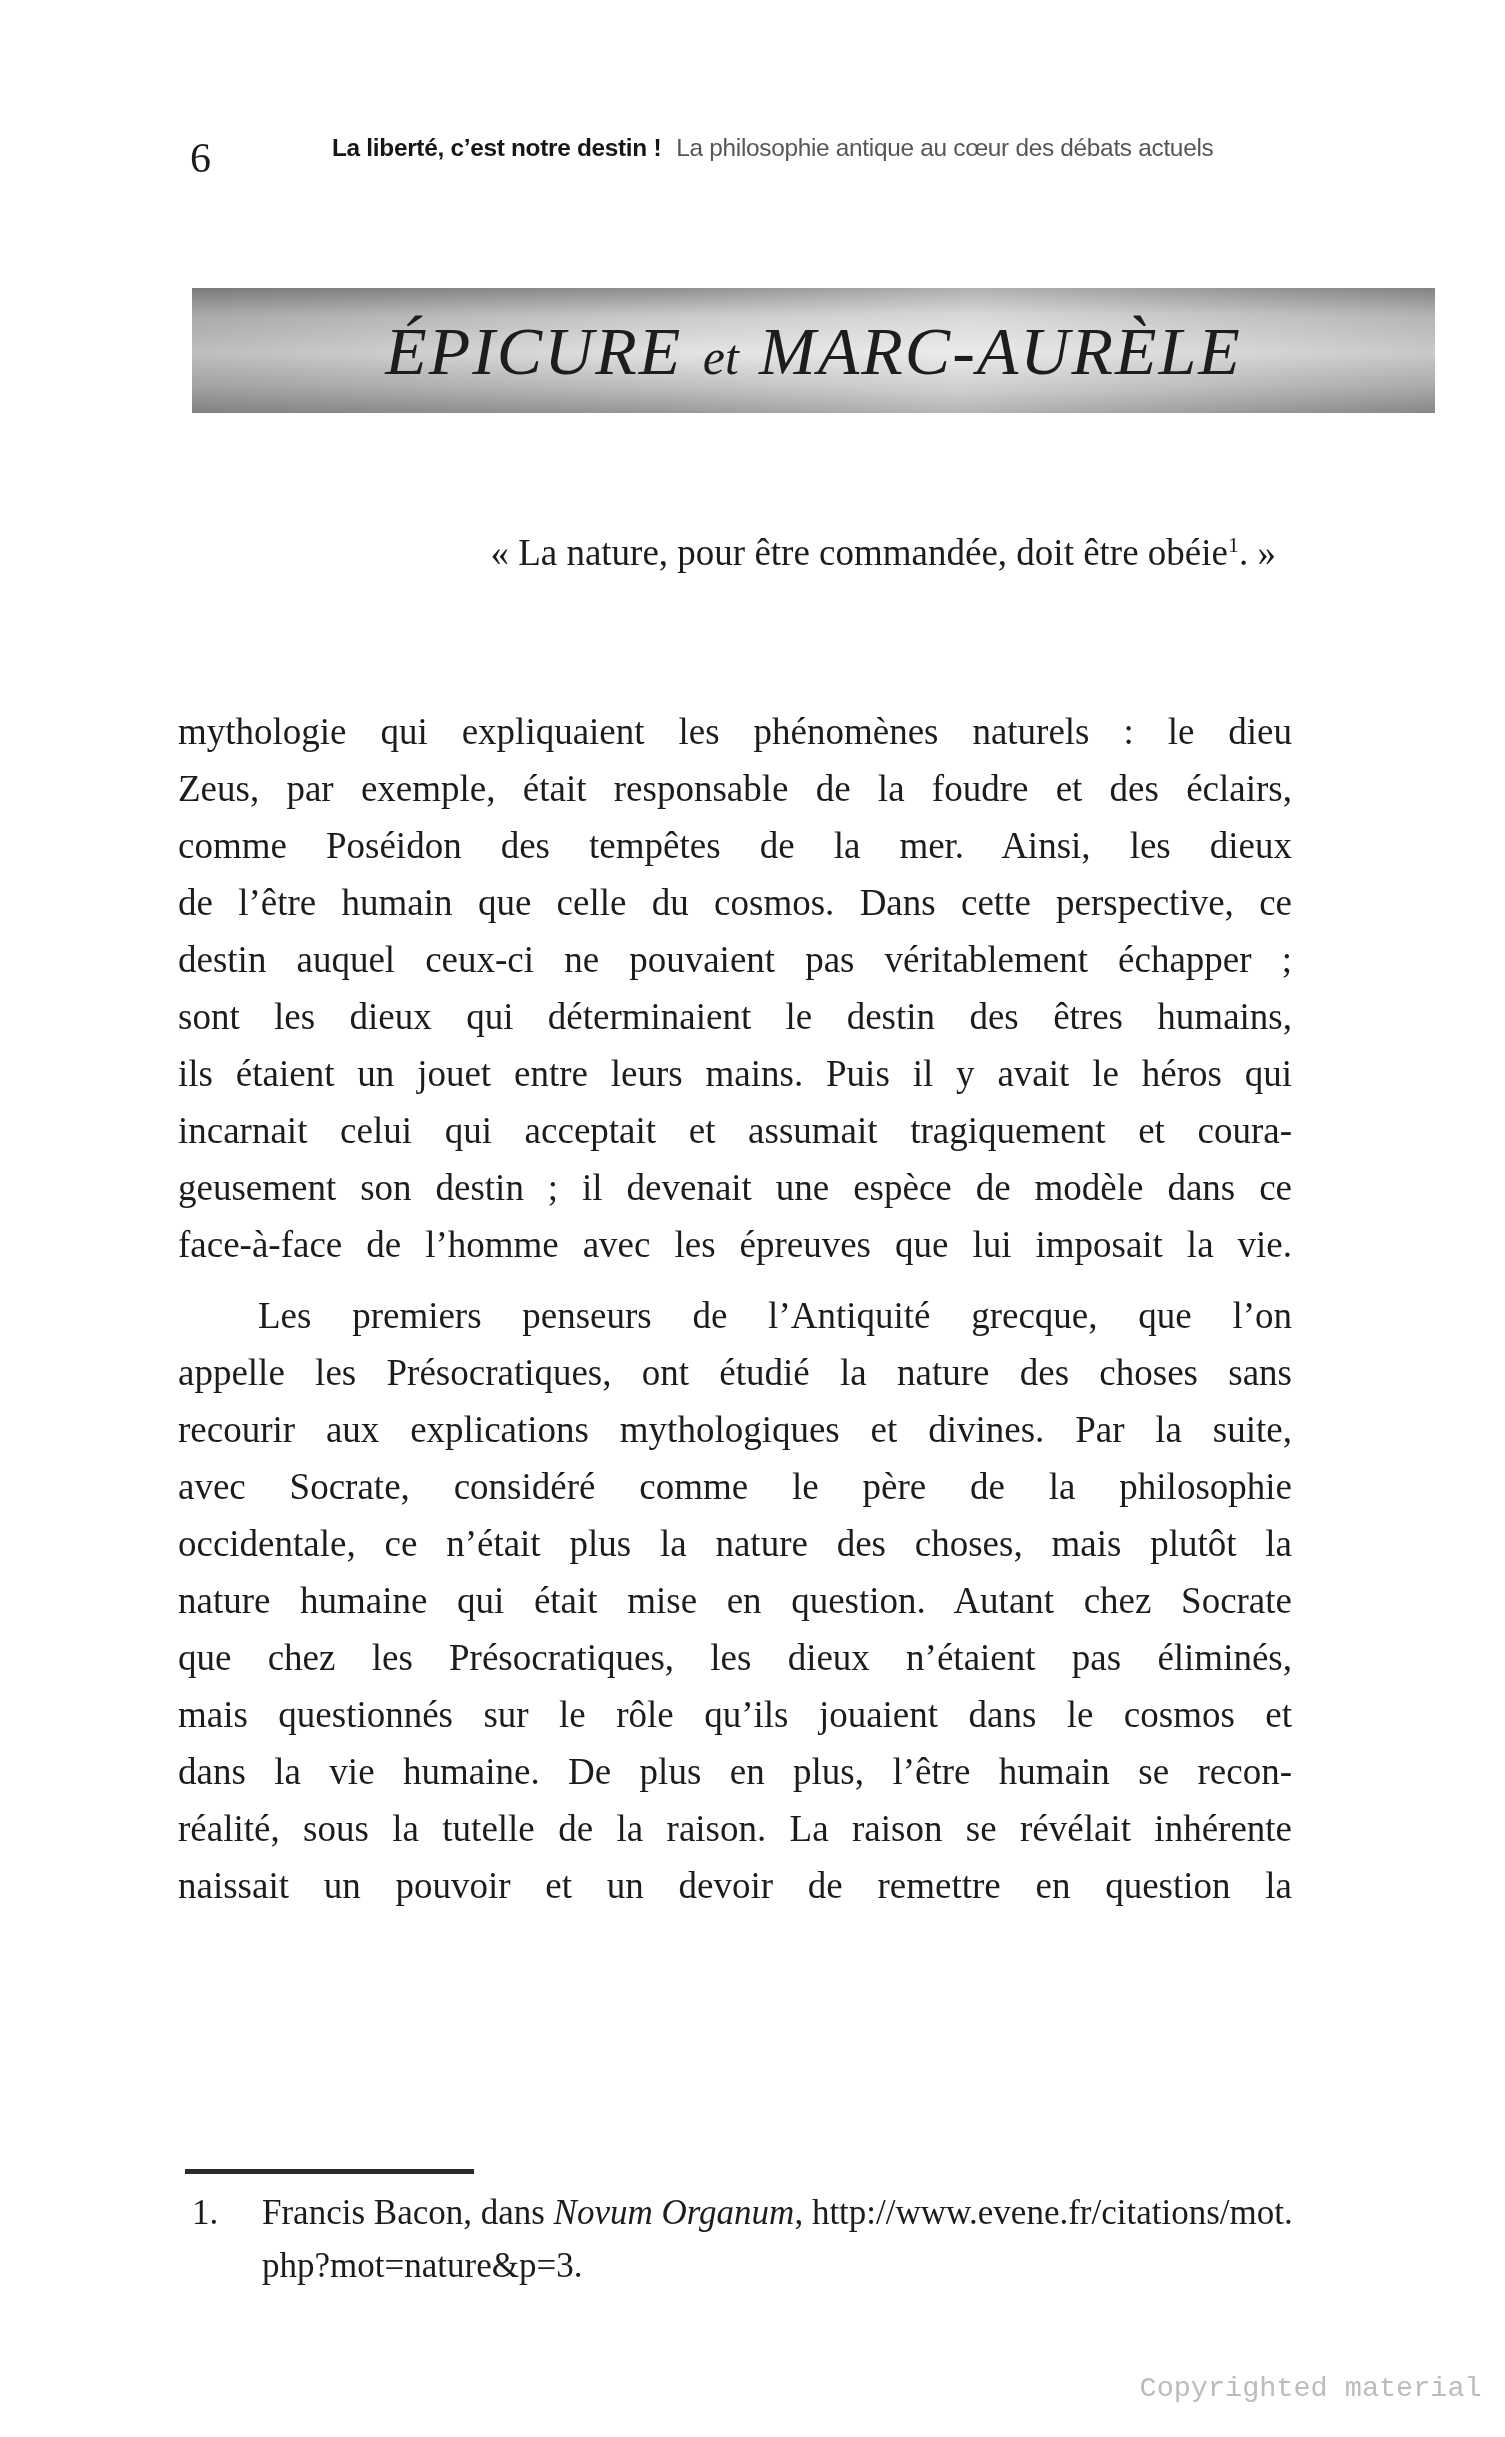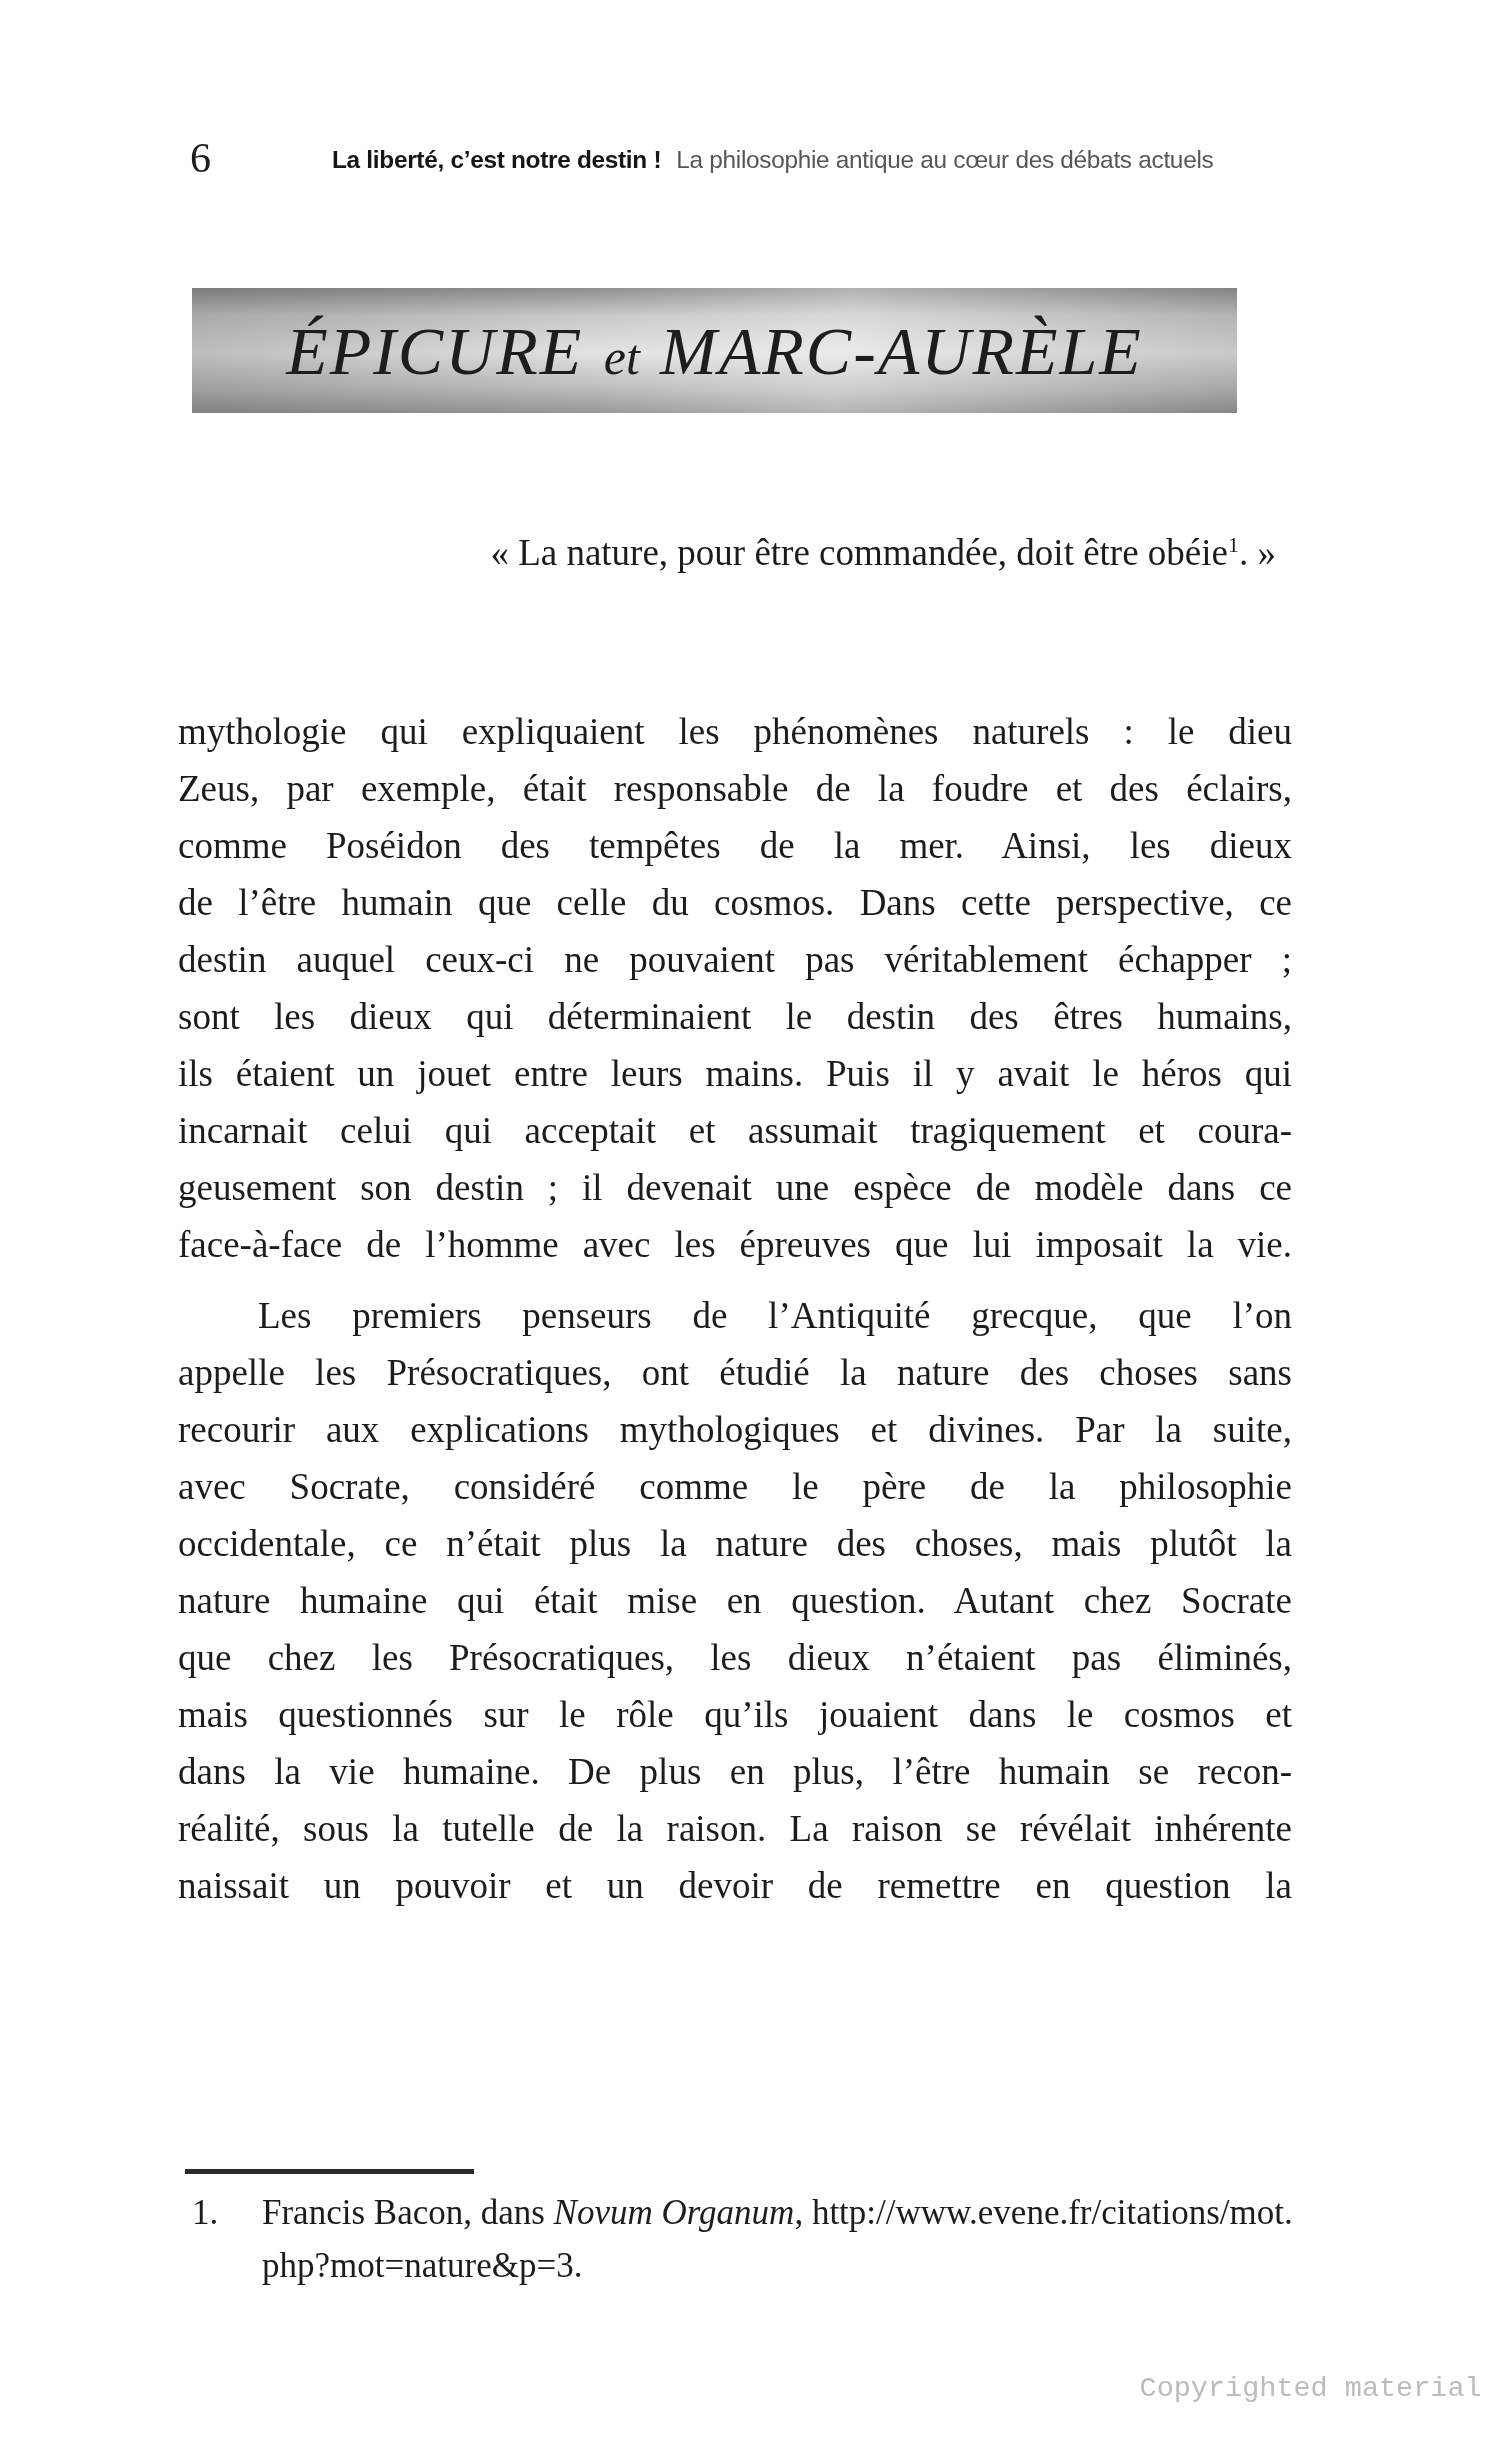--- a/index.html
+++ b/index.html
@@ -10,30 +10,30 @@
     overflow:hidden;
     font-family:"Liberation Serif", serif;
     color:#1c1c1c;
   }
   
   .page-number{
     position:absolute;left:190px;top:137px;
     font-size:42px;line-height:1;
   }
   .running-head{
-    position:absolute;left:332px;top:148px;
+    position:absolute;left:332px;top:136px;
     font-family:"Liberation Sans", sans-serif;
     font-size:24.4px;line-height:1;white-space:nowrap;
     letter-spacing:-0.3px;
   }
   .running-head .bold{font-weight:bold;color:#161616;}
   .running-head .light{font-weight:normal;color:#565656;margin-left:15px;}
   
   .banner{
-    position:absolute;left:192px;top:288px;width:1045px;height:125px;
+    position:absolute;left:192px;top:288px;width:1243px;height:125px;
     background:
       linear-gradient(100deg, rgba(40,40,40,0.20) 0%, rgba(255,255,255,0) 38%, rgba(255,255,255,0.30) 62%, rgba(40,40,40,0.14) 100%),
       linear-gradient(to bottom, #8f8f8f 0%, #c9c9c9 22%, #e2e2e2 52%, #bcbcbc 80%, #969696 100%);
     display:flex;align-items:center;justify-content:center;
   }
   .banner-title{
     display:flex;align-items:baseline;gap:20.3px;
     font-style:italic;color:#1d1d1d;white-space:nowrap;
   }
   .banner-title .big{font-size:68px;letter-spacing:2px;line-height:1;}

